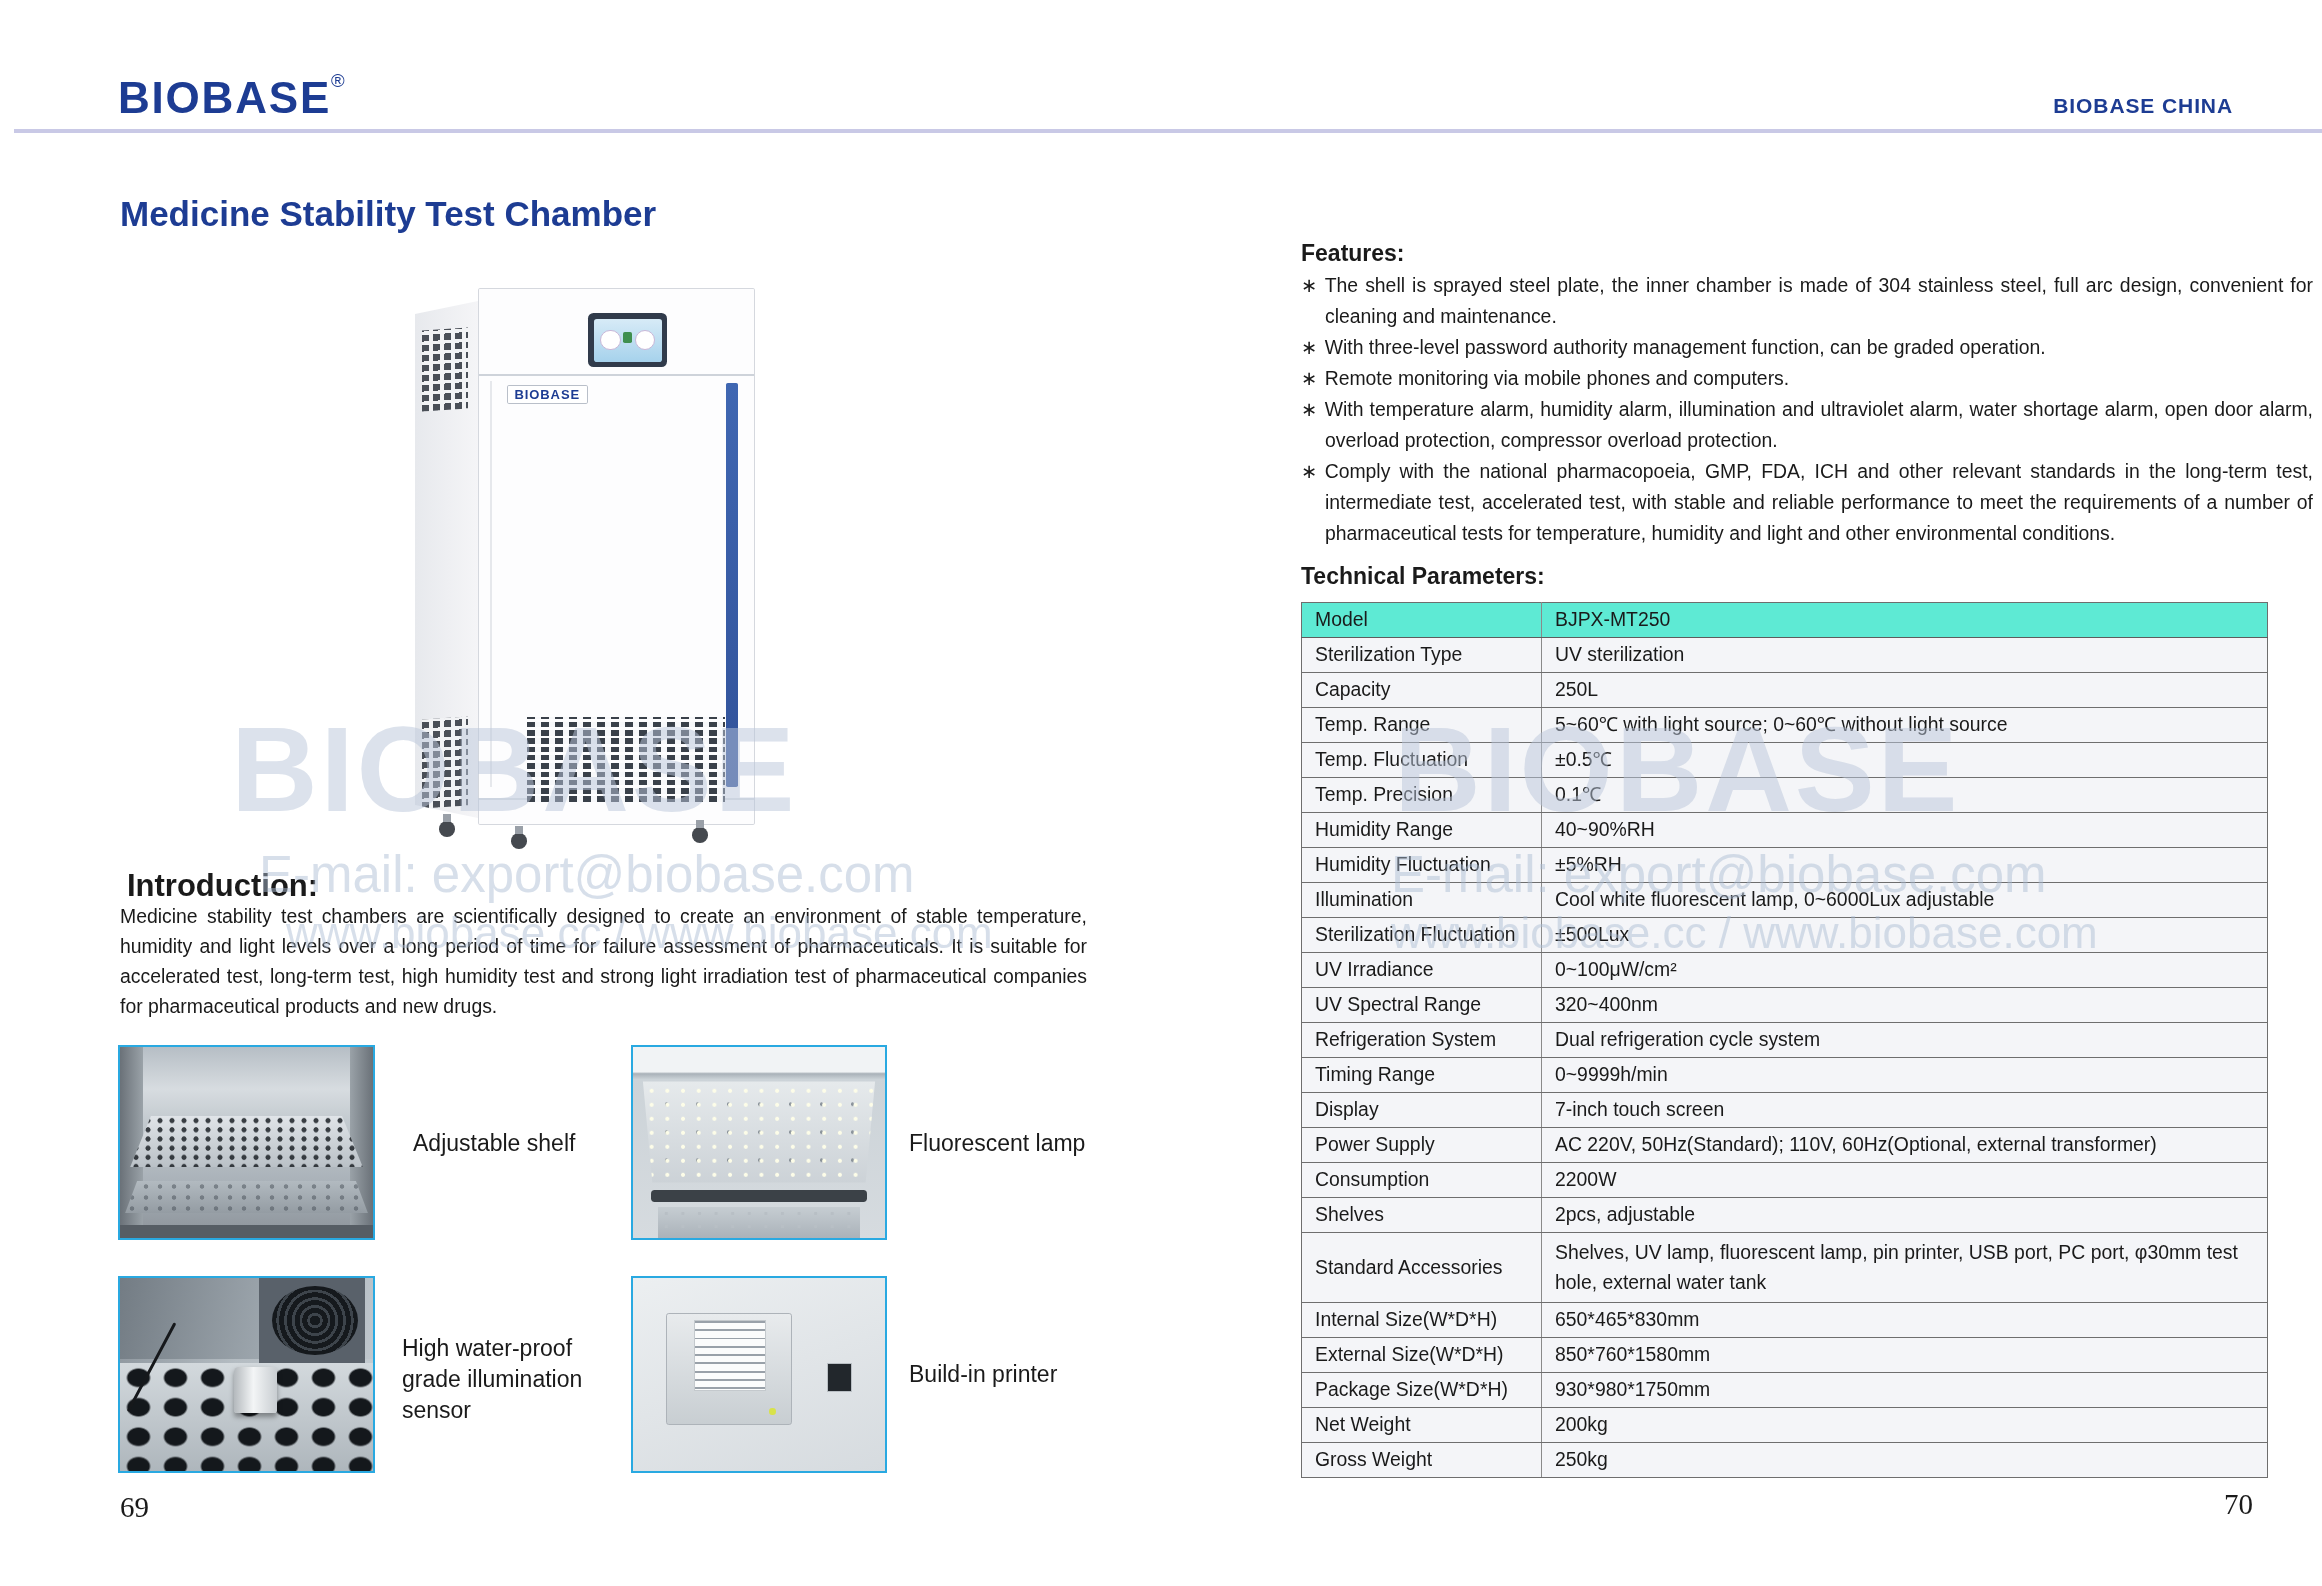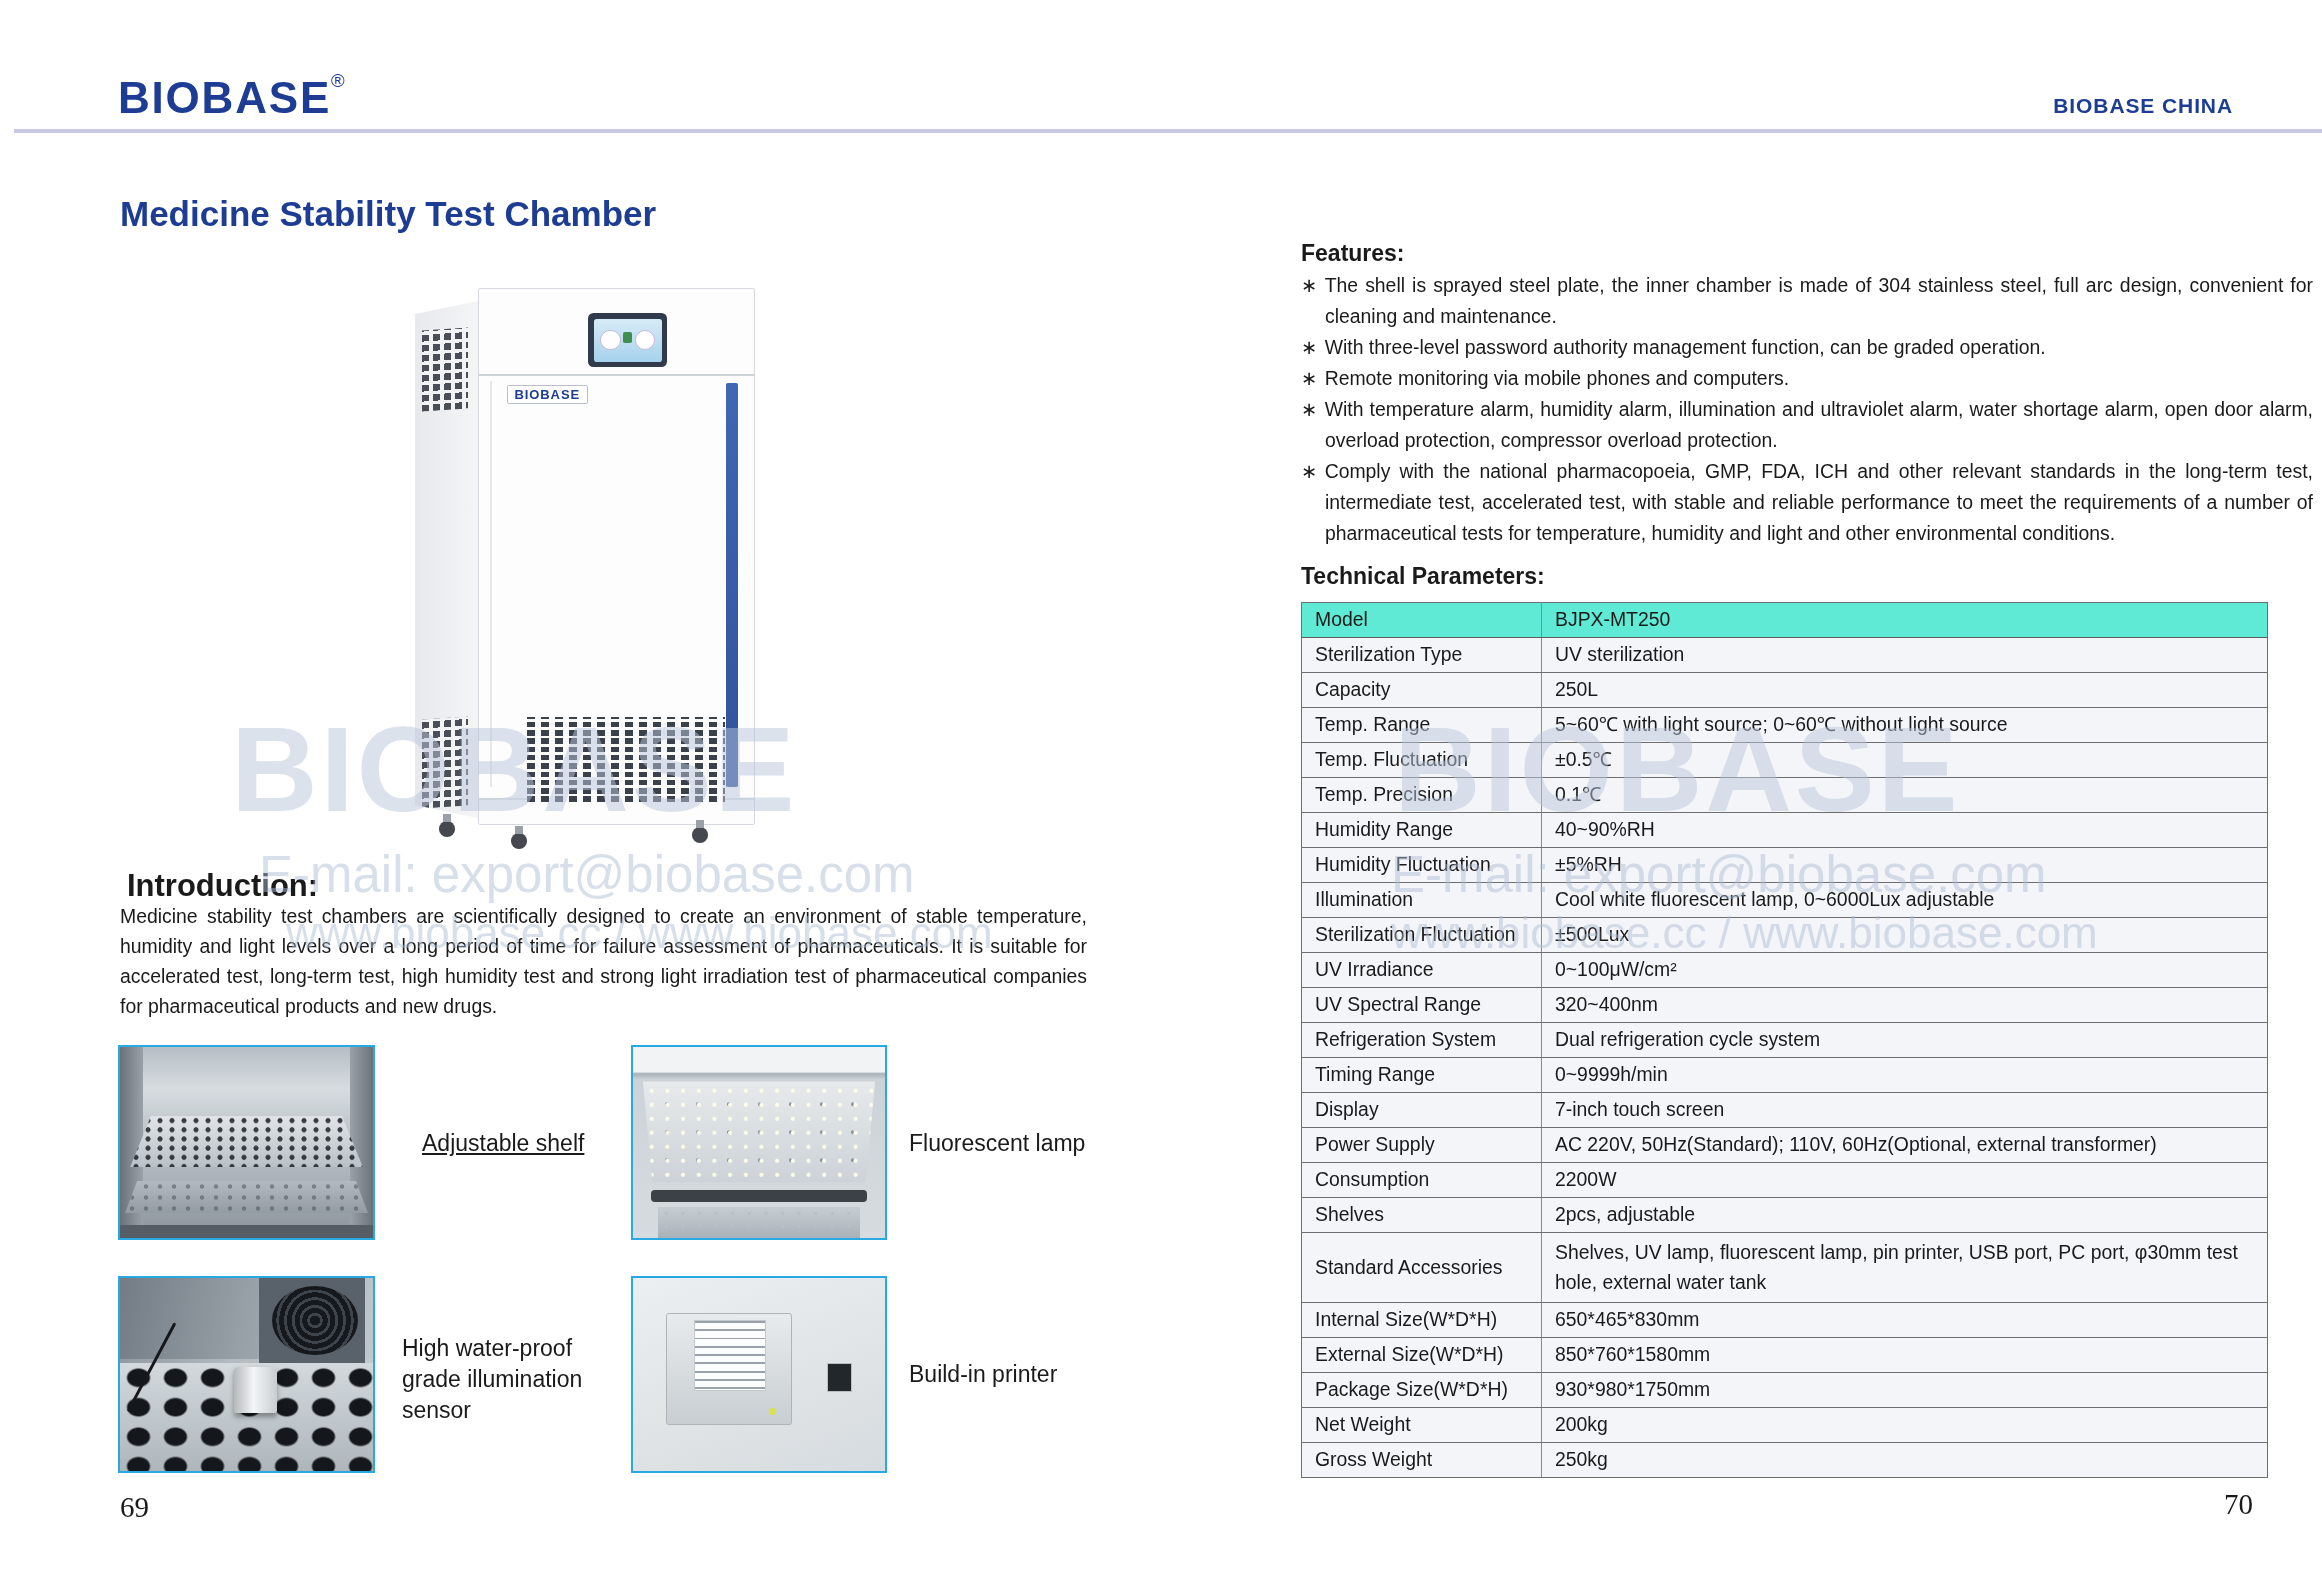--- a/index.html
+++ b/index.html
@@ -27,21 +27,21 @@
   .page-num.pn-left  { left:106px; top:1491px; }
   .page-num.pn-right { left:2210px; top:1488px; }
 
   
   .photo { position:absolute; border:2.8px solid #29a9e1; background:#cfd5da; overflow:hidden; z-index:2; }
   .photo-1 { left:104px; top:1045px; width:257px; height:195px; }
   .photo-2 { left:617px; top:1045px; width:256px; height:195px; }
   .photo-3 { left:104px; top:1276px; width:257px; height:197px; }
   .photo-4 { left:617px; top:1276px; width:256px; height:197px; }
   .caption { position:absolute; font-size:23px; line-height:31px; z-index:2; }
-  .cap-1 { left:408px; top:1128px;text-decoration:underline; }
+  .cap-1 { left:399px; top:1128px; }
   .cap-2 { left:895px; top:1128px; }
   .cap-3 { left:388px; top:1333px; width:222px; }
   .cap-4 { left:895px; top:1359px; }
 
   
   .art-shelf { position:absolute; inset:0;
     background:linear-gradient(180deg,#b6bec5 0%,#d7dce0 22%,#c4cbd0 38%,#aab2b9 70%,#8b9299 100%); }
   .art-shelf .pillar-l,.art-shelf .pillar-r { position:absolute; top:0; bottom:0; width:9%;
     background:linear-gradient(90deg,#6a7178,#9aa2a8); }
   .art-shelf .pillar-r { right:0; background:linear-gradient(270deg,#6a7178,#9aa2a8); }

